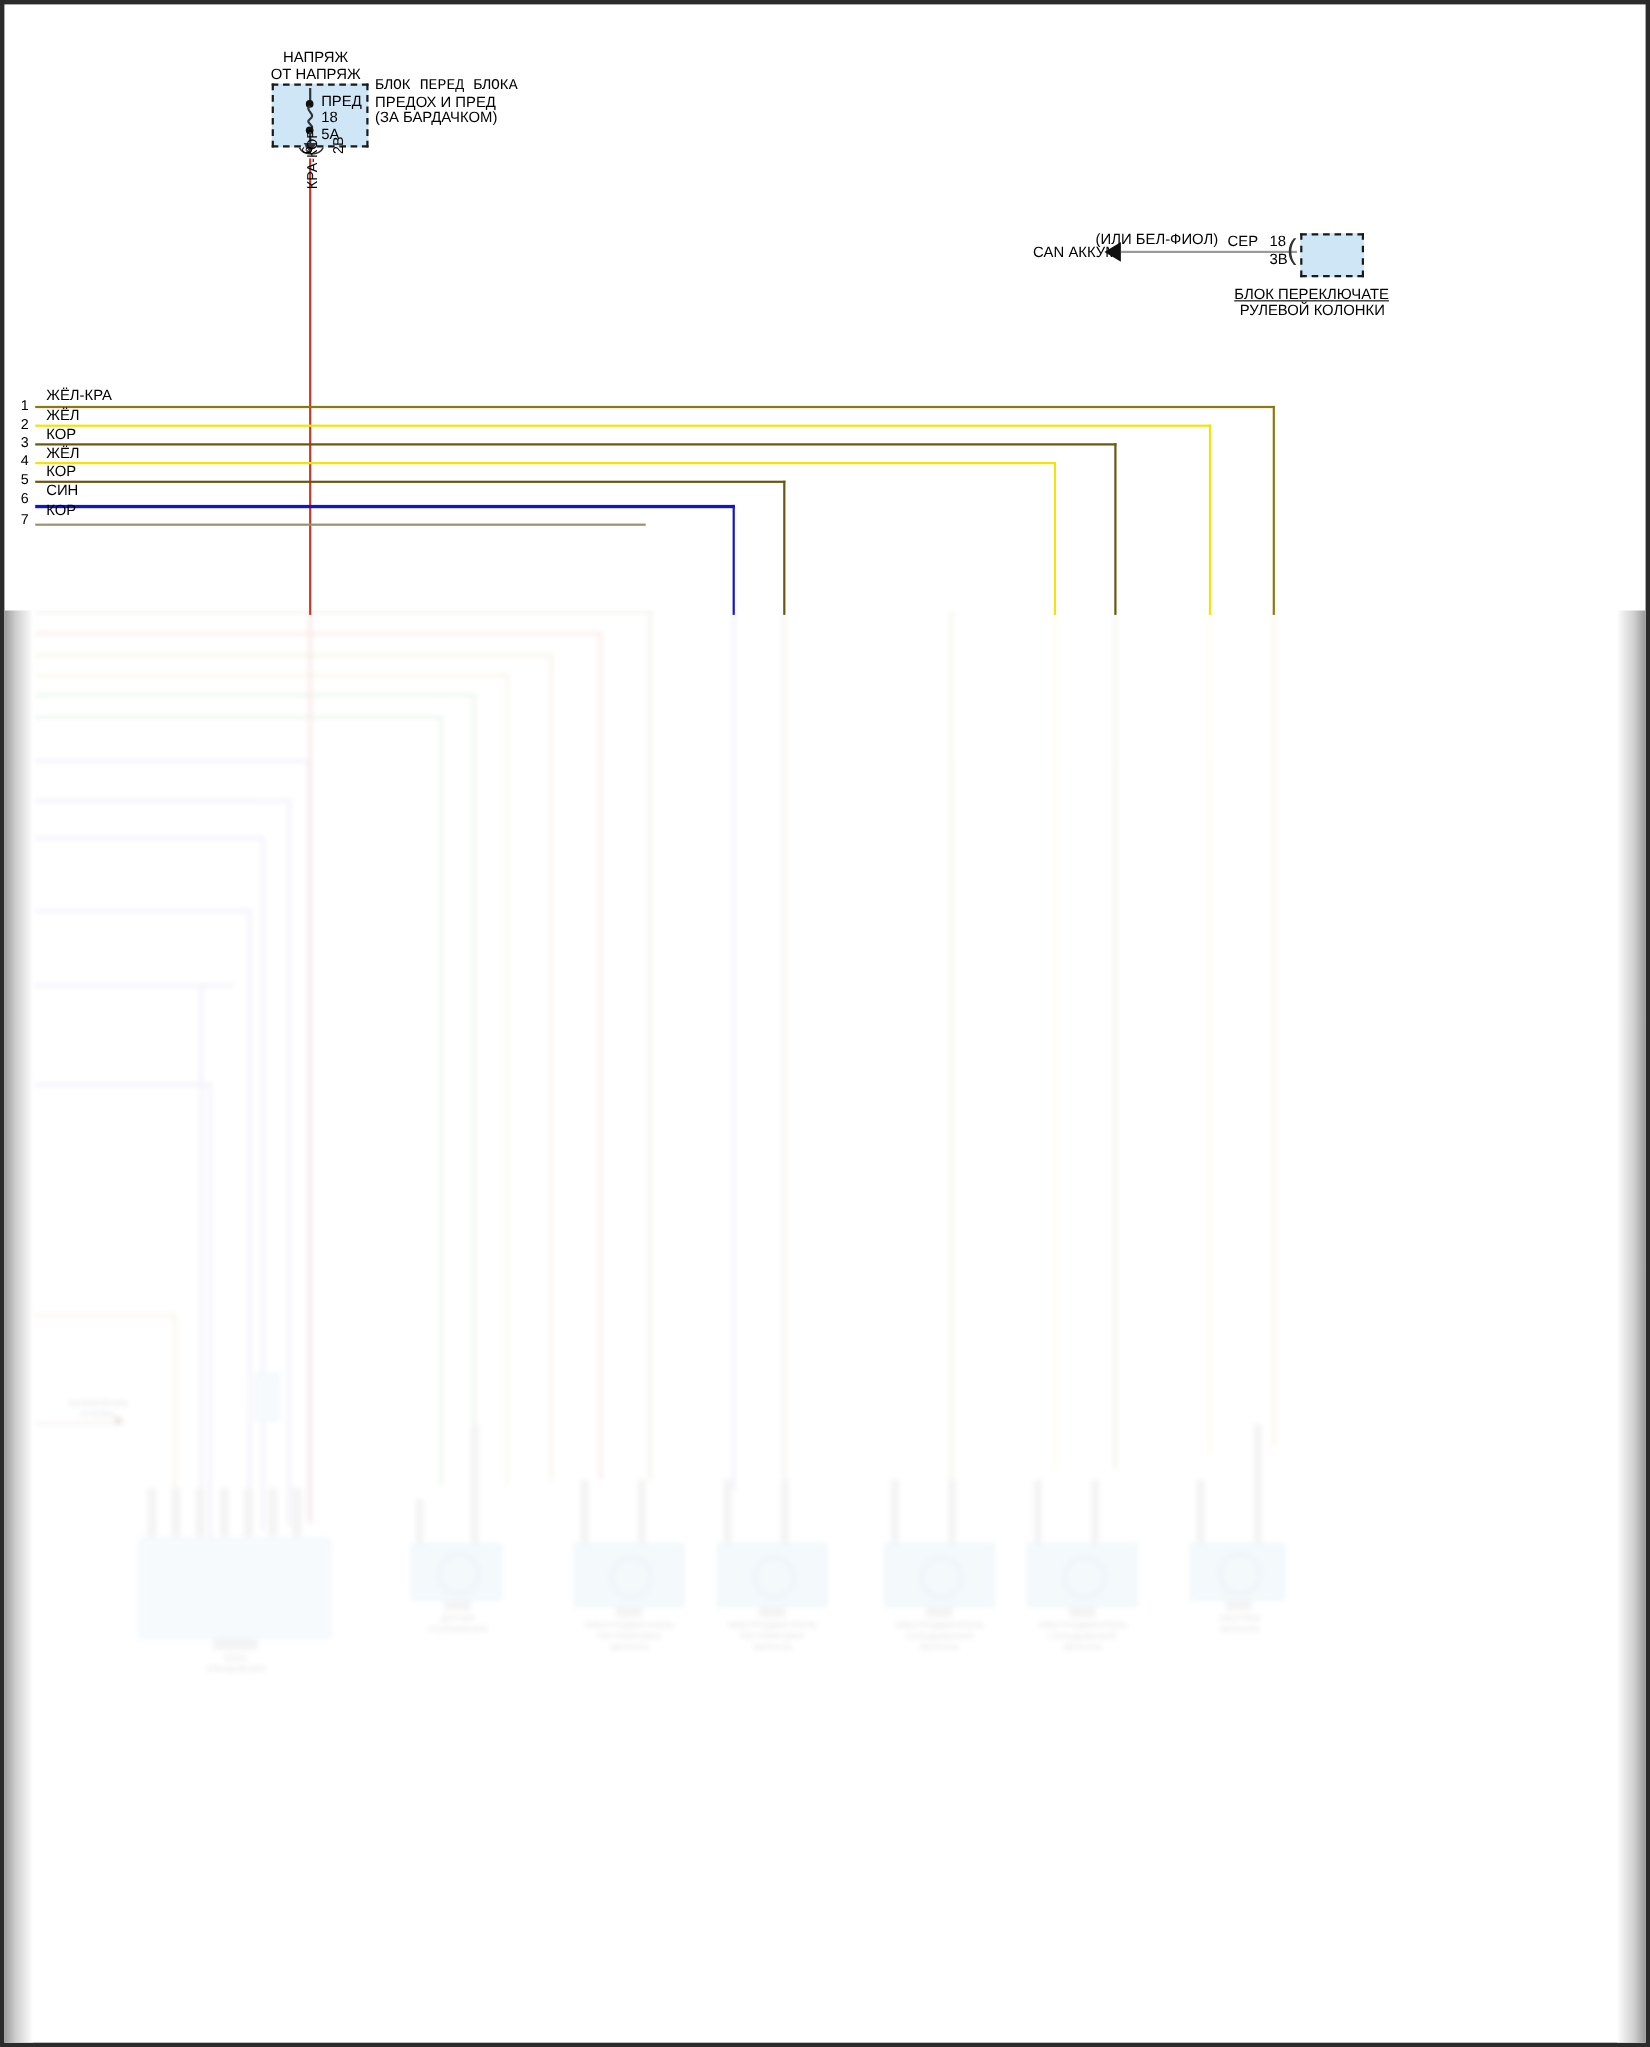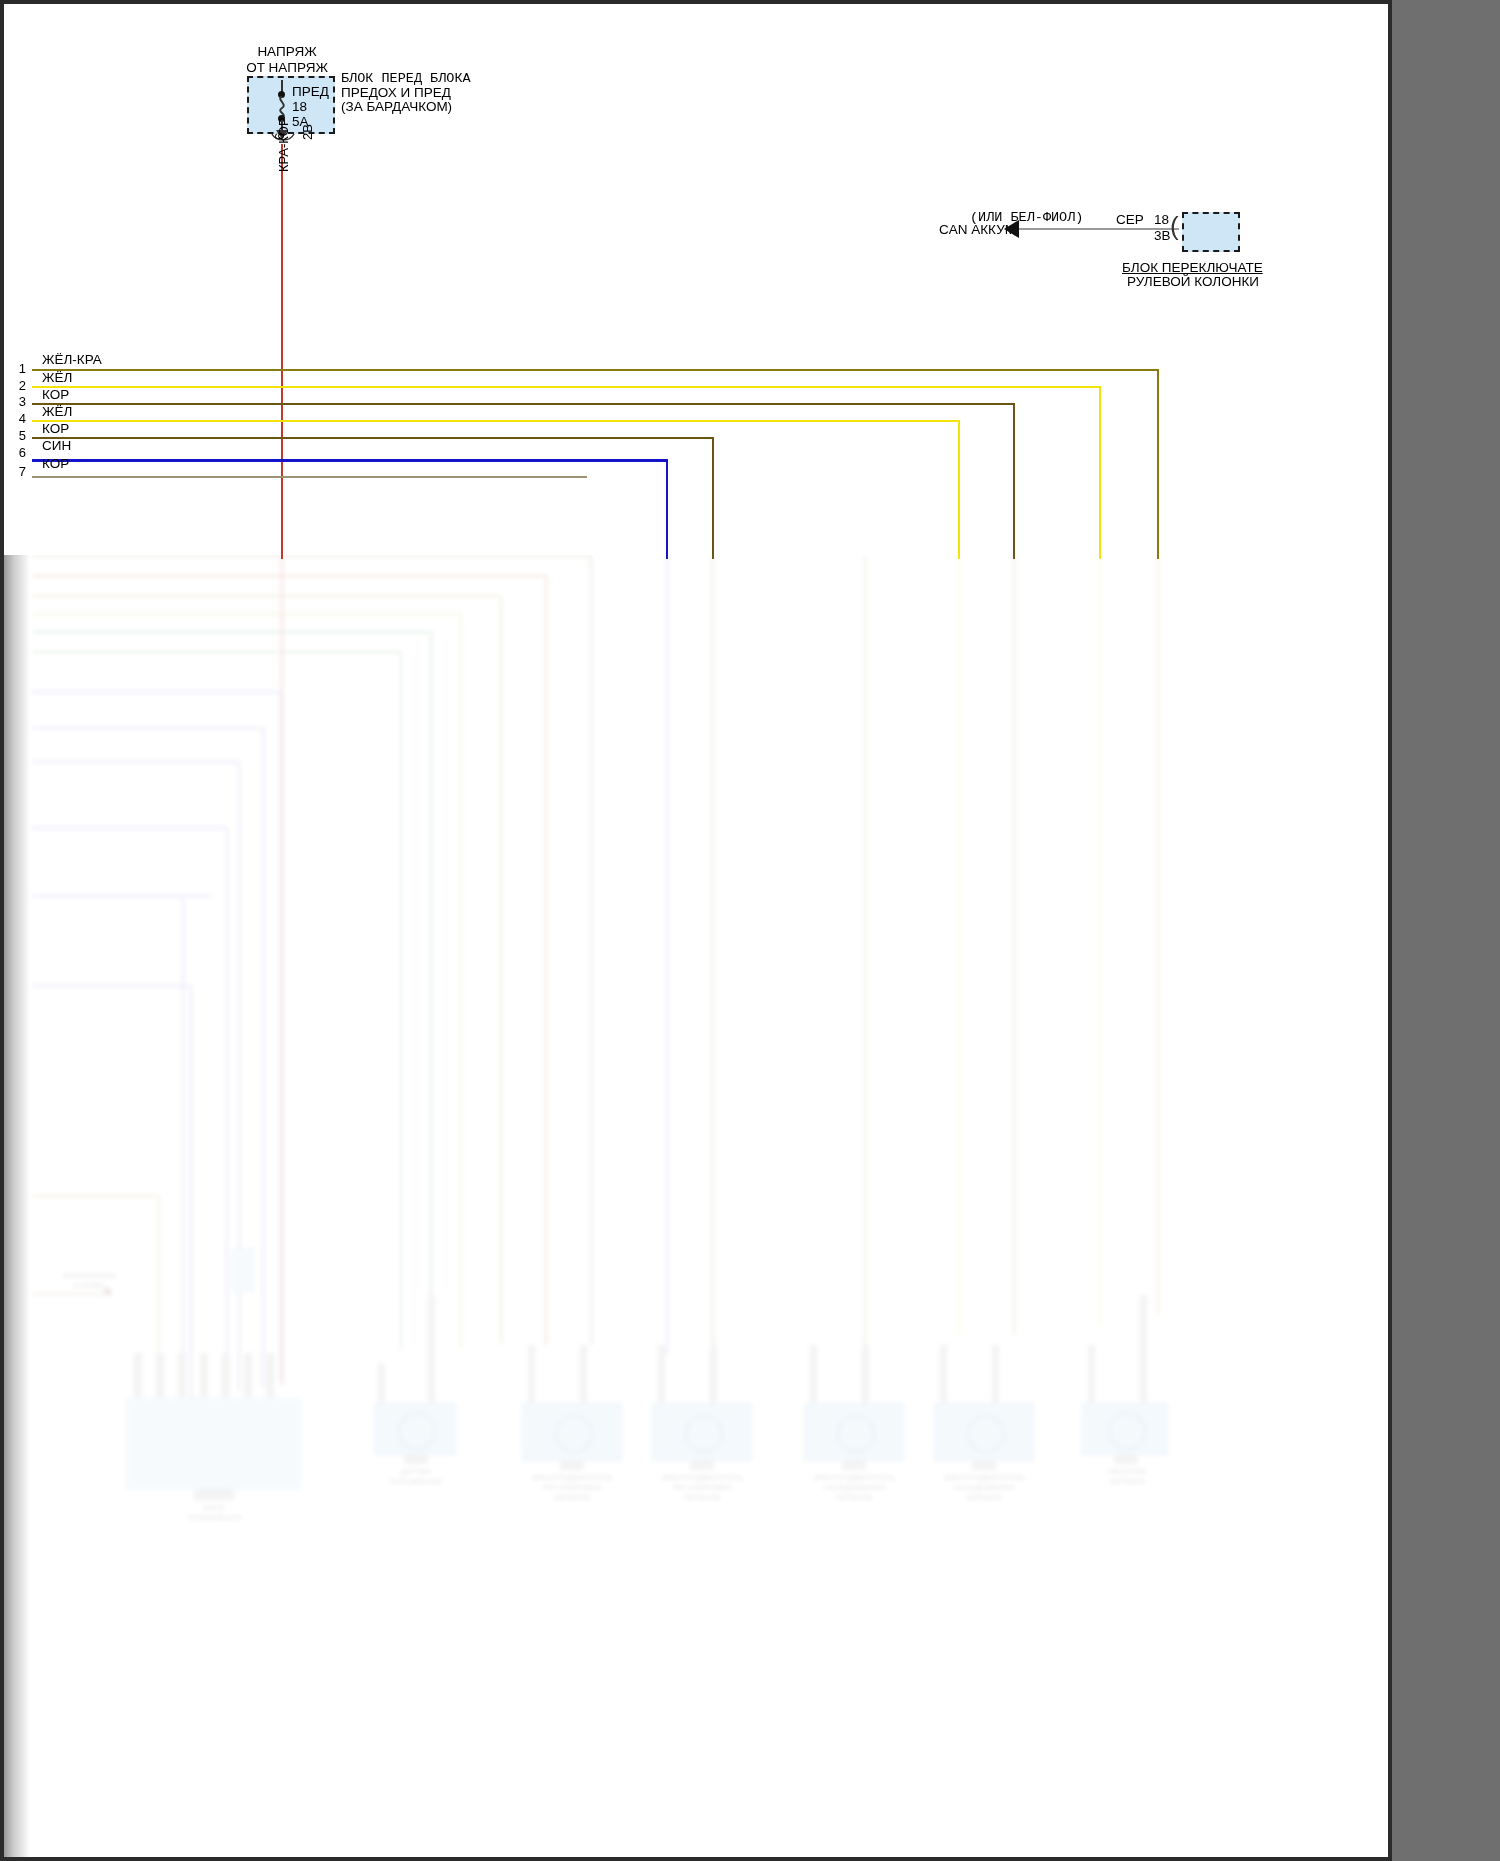--- a/index.html
+++ b/index.html
@@ -1,17 +1,17 @@
 <!DOCTYPE html>
 <html><head>
 <meta charset="utf-8">
 <style>
   html,body{margin:0;padding:0;background:#6f6f6f;}
   body{font-family:"Liberation Sans", sans-serif;}
-  #page{position:relative;width:1392px;height:1861px;background:#ffffff;
+  #page{position:relative;width:1500px;height:1861px;background:#ffffff;
         border:4px solid #2b2b2b;box-sizing:border-box;overflow:hidden;}
   .t{position:absolute;white-space:pre;color:#000;font-size:13.5px;line-height:1.18;}
   .tc{text-align:center;}
   .pin{position:absolute;font-size:13px;color:#000;text-align:right;width:22px;}
   .wirelbl{position:absolute;font-size:13.5px;color:#000;white-space:pre;}
   .hline{position:absolute;height:2px;}
   .vline{position:absolute;width:2px;}
   .box{position:absolute;background:#cfe6f7;border:2px dashed #1a1a1a;box-sizing:border-box;}
   .vert{position:absolute;transform-origin:left top;white-space:pre;font-size:13px;}
   
@@ -68,21 +68,21 @@
 
   <div class="vert" style="left:268px;top:136px;transform:rotate(-90deg);">6</div>
   <div class="vert" style="left:296px;top:136px;transform:rotate(-90deg);">2B</div>
 
   <div class="vline" id="pwrwire" style="left:277px;top:140px;height:415px;background:#c0392b;"></div>
   <div class="vert" style="left:272px;top:168px;transform:rotate(-90deg);">КРА-КОР</div>
 
   <div class="t" style="left:935px;top:218px;">CAN АККУМ</div>
   <div class="arrowleft" style="left:1000px;top:216px;"></div>
   <div class="hline" style="left:1015px;top:224px;width:160px;background:#9a9a9a;"></div>
-  <div class="t" style="left:966px;top:206px;font-family:Liberation Mono, monospace;">(ИЛИ БЕЛ-ФИОЛ)</div>
+  <div class="t" style="left:992px;top:206px;">(ИЛИ БЕЛ-ФИОЛ)</div>
   <div class="t" style="left:1112px;top:208px;">СЕР</div>
 
   <div class="t" style="left:1150px;top:208px;">18</div>
   <div class="t" style="left:1150px;top:224px;">3B</div>
   <div class="brace" style="left:1166px;top:207px;">(</div>
 
   <div class="box" style="left:1178px;top:208px;width:58px;height:40px;"></div>
   <div class="t" style="left:1118px;top:256px;text-decoration:underline;">БЛОК ПЕРЕКЛЮЧАТЕ</div>
   <div class="t" style="left:1123px;top:270px;">РУЛЕВОЙ КОЛОНКИ</div>
 

